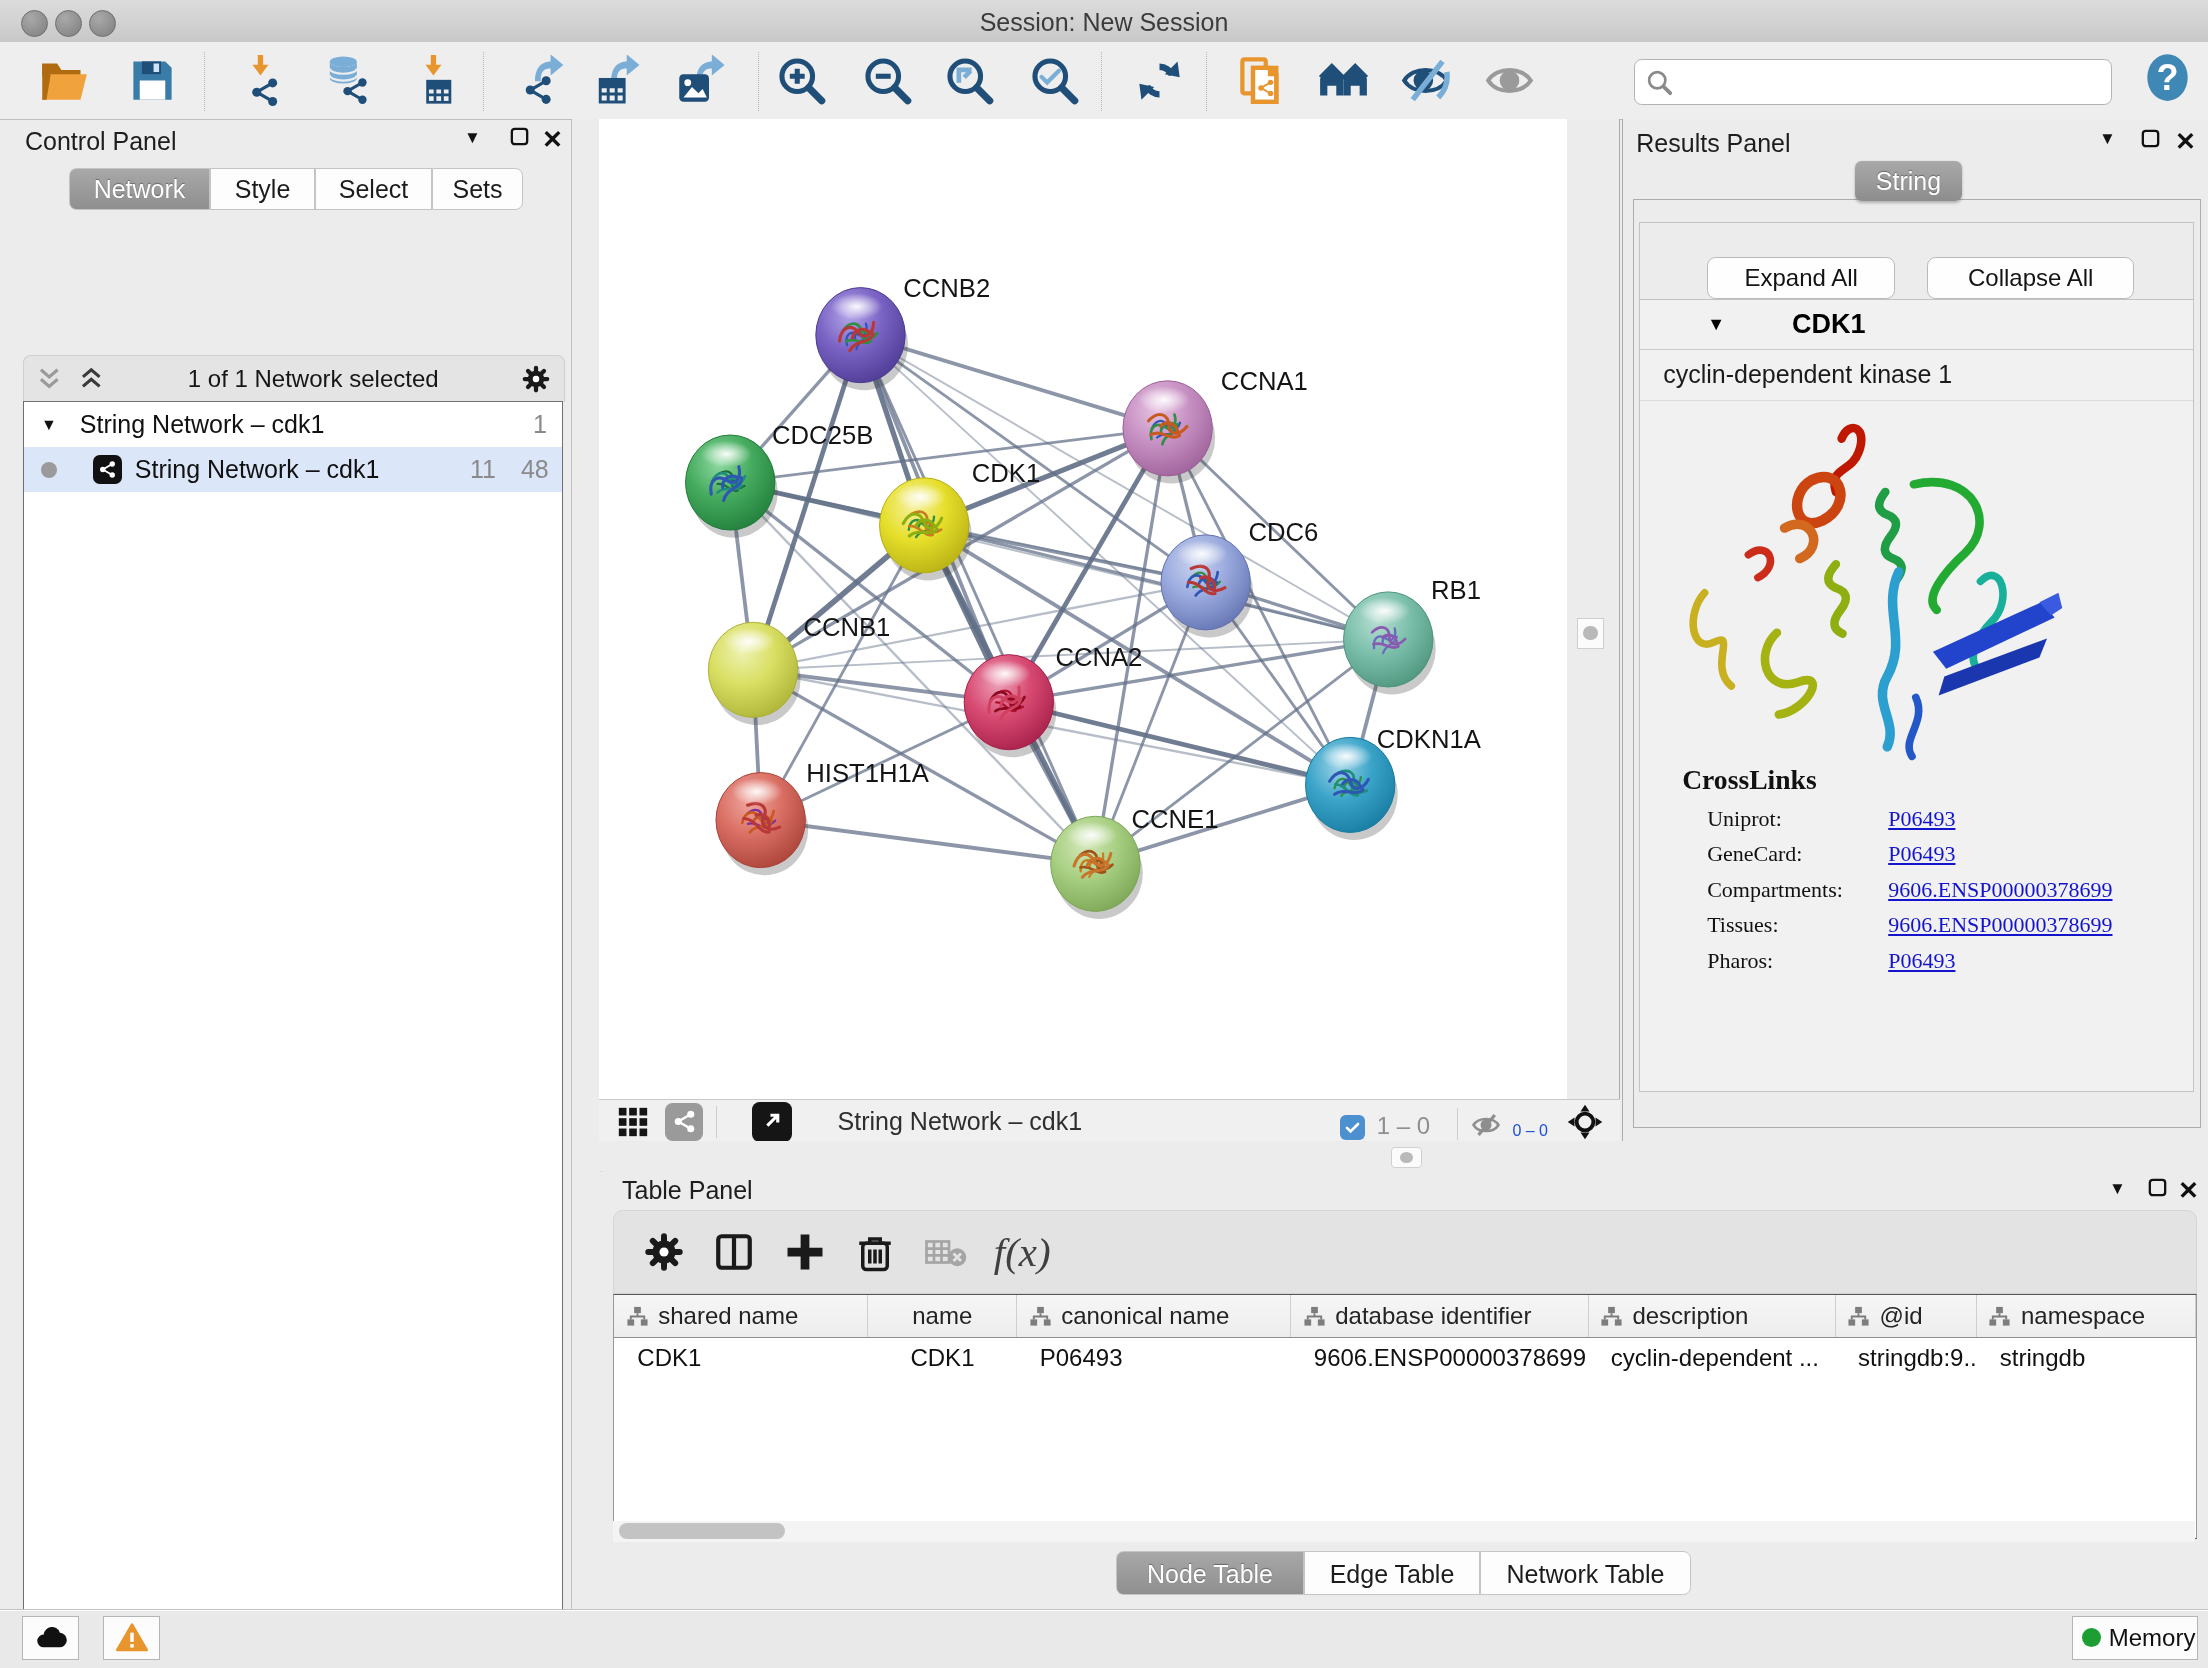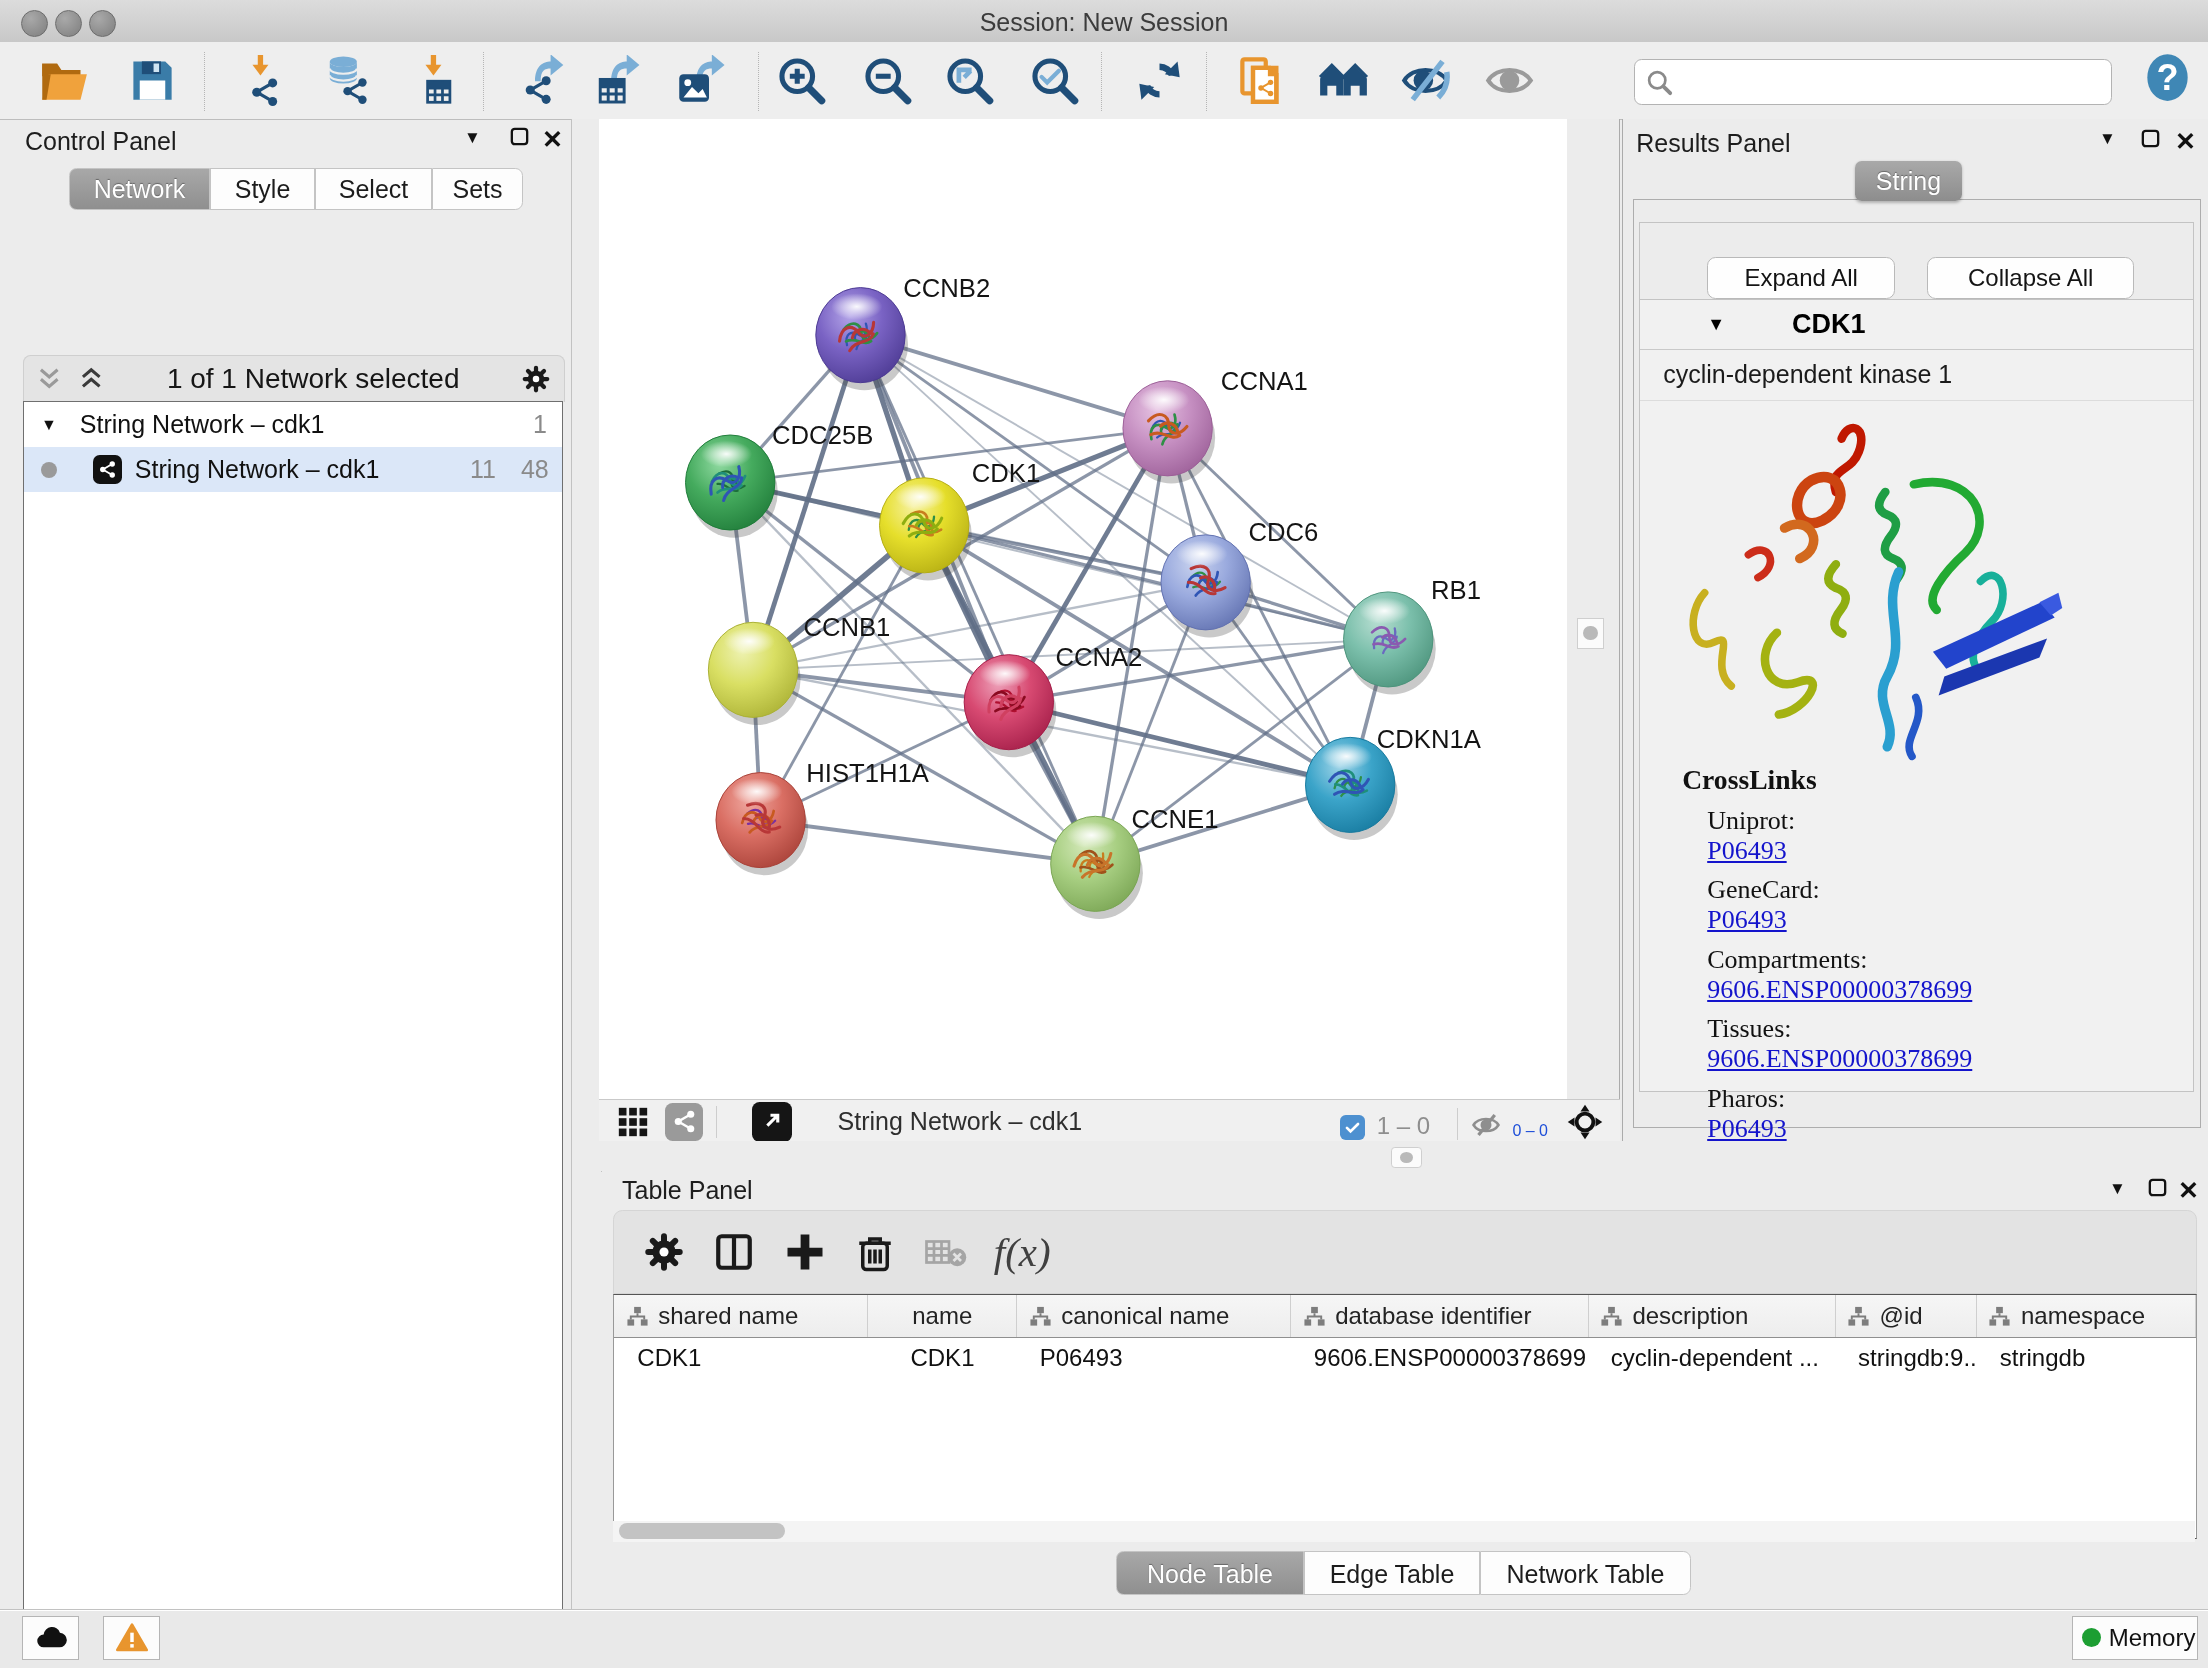--- a/index.html
+++ b/index.html
@@ -71,21 +71,21 @@
       border-radius:6.7px;background:linear-gradient(#a9a9a9,#8d8d8d);color:#fff;text-align:center;
       font-size:25px;line-height:40px;text-shadow:0 -1px 1px #666;box-shadow:0 1.9px 2.9px rgba(0,0,0,.25);cursor:pointer;}
   #expand-box{position:absolute;left:5.7px;top:22px;width:553px;height:89px;border:1px solid #c3c3c3;background:#ececec;}
   .res-btn{position:absolute;top:34px;height:40px;background:#fefefe;border:1px solid #b9b9b9;
       border-radius:8.6px;font-size:24px;color:#141414;text-align:center;line-height:40px;cursor:pointer;}
   #cdk-box{position:absolute;left:5.7px;top:99px;width:553px;height:791px;border:1px solid #c3c3c3;background:#f1f1f1;}
   #cdk-head{height:49px;background:#f1f1f1;border-bottom:1px solid #c9c9c9;display:flex;align-items:center;}
   #cdk-desc{border-bottom:1px solid #dcdcdc;padding:9.5px 0 11.4px 23px;font-size:25px;color:#1b1b1b;}
   #xl{font-family:"Liberation Serif",serif;color:#111;}
   #xl h3{margin:0 0 3.8px 42px;font-size:27.6px;}
-  .xl-row{display:flex;margin:9.5px 0 9.5px 67px;font-size:26px;flex-direction:column;}
+  .xl-row{display:flex;margin:9.5px 0 9.5px 67px;font-size:22px;}
   .xl-row .lab{width:181px;}
   .xl-row a{color:#1414cc;text-decoration:underline;cursor:pointer;}
   
   #tablepanel{left:599px;top:1172px;width:1609px;height:438px;background:#ececec;}
   #tp-toolbar{position:absolute;left:14.3px;top:38px;width:1582px;height:82px;background:#e3e3e3;
       border:1px solid #d5d5d5;border-radius:9.5px 9.5px 0 0;display:flex;align-items:center;}
   #tp-toolbar .ic{width:42px;height:42px;margin-left:28.5px;cursor:pointer;}
   #tp-table{position:absolute;left:14.3px;top:122px;width:1582px;height:243px;background:#fff;
       border:1.9px solid #555;border-left:1px solid #999;border-right:1px solid #999;overflow:hidden;}
   #tp-head{display:flex;height:42px;background:linear-gradient(#f6f6f6,#ededed);
@@ -421,21 +421,21 @@
       <span class="tab sel" style="width:141px">Network</span><span class="tab" style="width:105px">Style</span><span class="tab" style="width:117px">Select</span><span class="tab" style="width:91px">Sets</span>
     </div>
 
     <div id="net-toolbar" class="abs">
       <svg width="28.5" height="28.5" viewBox="0 0 24 24" style="margin-left:11.4px;color:#9a9a9a">
           <use href="#i-chevdd"></use>
         </svg>
       <svg width="28.5" height="28.5" viewBox="0 0 24 24" style="margin-left:13.3px;color:#3a3a3a">
           <use href="#i-chevuu"></use>
         </svg>
-      <span style="flex:1;text-align:center;font-size:28px;color:#161616">1 of 1 Network selected</span>
+      <span style="flex:1;text-align:center;font-size:24px;color:#161616">1 of 1 Network selected</span>
       <svg width="30" height="30" viewBox="0 0 24 24" style="margin-right:13.3px;color:#1a1a1a">
           <use href="#i-gear"></use>
         </svg>
     </div>
 
     <div id="net-tree" class="abs">
       <div class="tree-row">
         <span style="margin-left:17px;font-size:16px">▼</span>
         <span style="margin-left:23px">String Network – cdk1</span>
         <span class="cnt" style="margin-left:auto;margin-right:15px">1</span>

